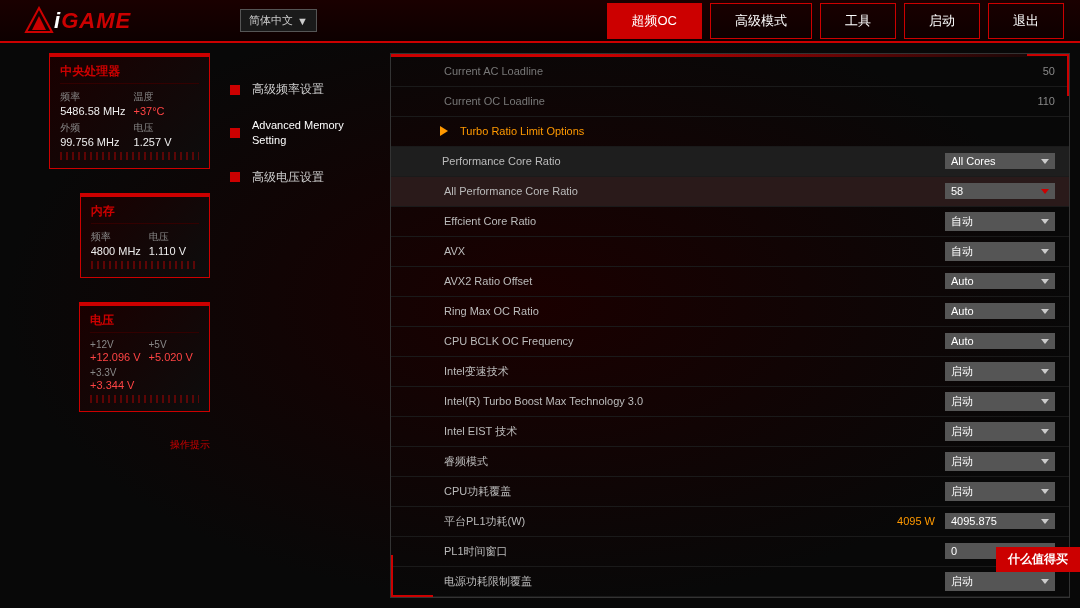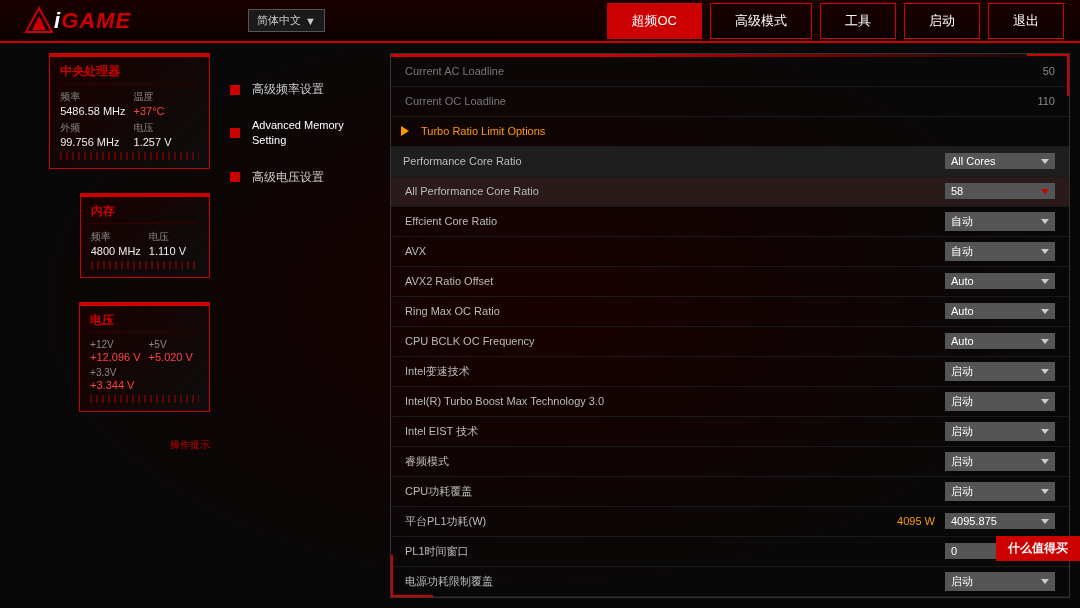--- a/index.html
+++ b/index.html
@@ -87,21 +87,21 @@
       color: #fff;
       font-style: italic;
       letter-spacing: 1px;
     }
 
     .logo-text span {
       color: #cc0000;
     }
 
     .lang-selector {
-      margin-left: 20px;
+      margin-left: 12px;
       display: flex;
       align-items: center;
       background: #1a1a1a;
       border: 1px solid #555;
       padding: 3px 8px;
       font-size: 11px;
       color: #ccc;
       cursor: pointer;
       gap: 4px;
     }
@@ -253,20 +253,21 @@
 
     .settings-row.header-row {
       background: transparent;
       padding: 5px 14px 5px 10px;
     }
 
     .row-label {
       flex: 1;
       font-size: 11px;
       color: #bbb;
+      margin-left: 39px;
     }
 
     .row-label.section-header {
       color: #ff9900;
       font-size: 11px;
       display: flex;
       align-items: center;
       gap: 6px;
     }
 
@@ -372,21 +373,21 @@
       position: absolute;
       bottom: 0; left: 0;
       width: 40px; height: 40px;
       border-bottom: 2px solid #cc0000;
       border-left: 2px solid #cc0000;
     }
 
     
     .watermark {
       position: absolute;
-      bottom: 47px;
+      bottom: 36px;
       right: 0;
       background: #cc0000;
       color: #fff;
       font-size: 12px;
       padding: 4px 12px;
       font-weight: bold;
     }
   </style>
 </head>
 <body>

